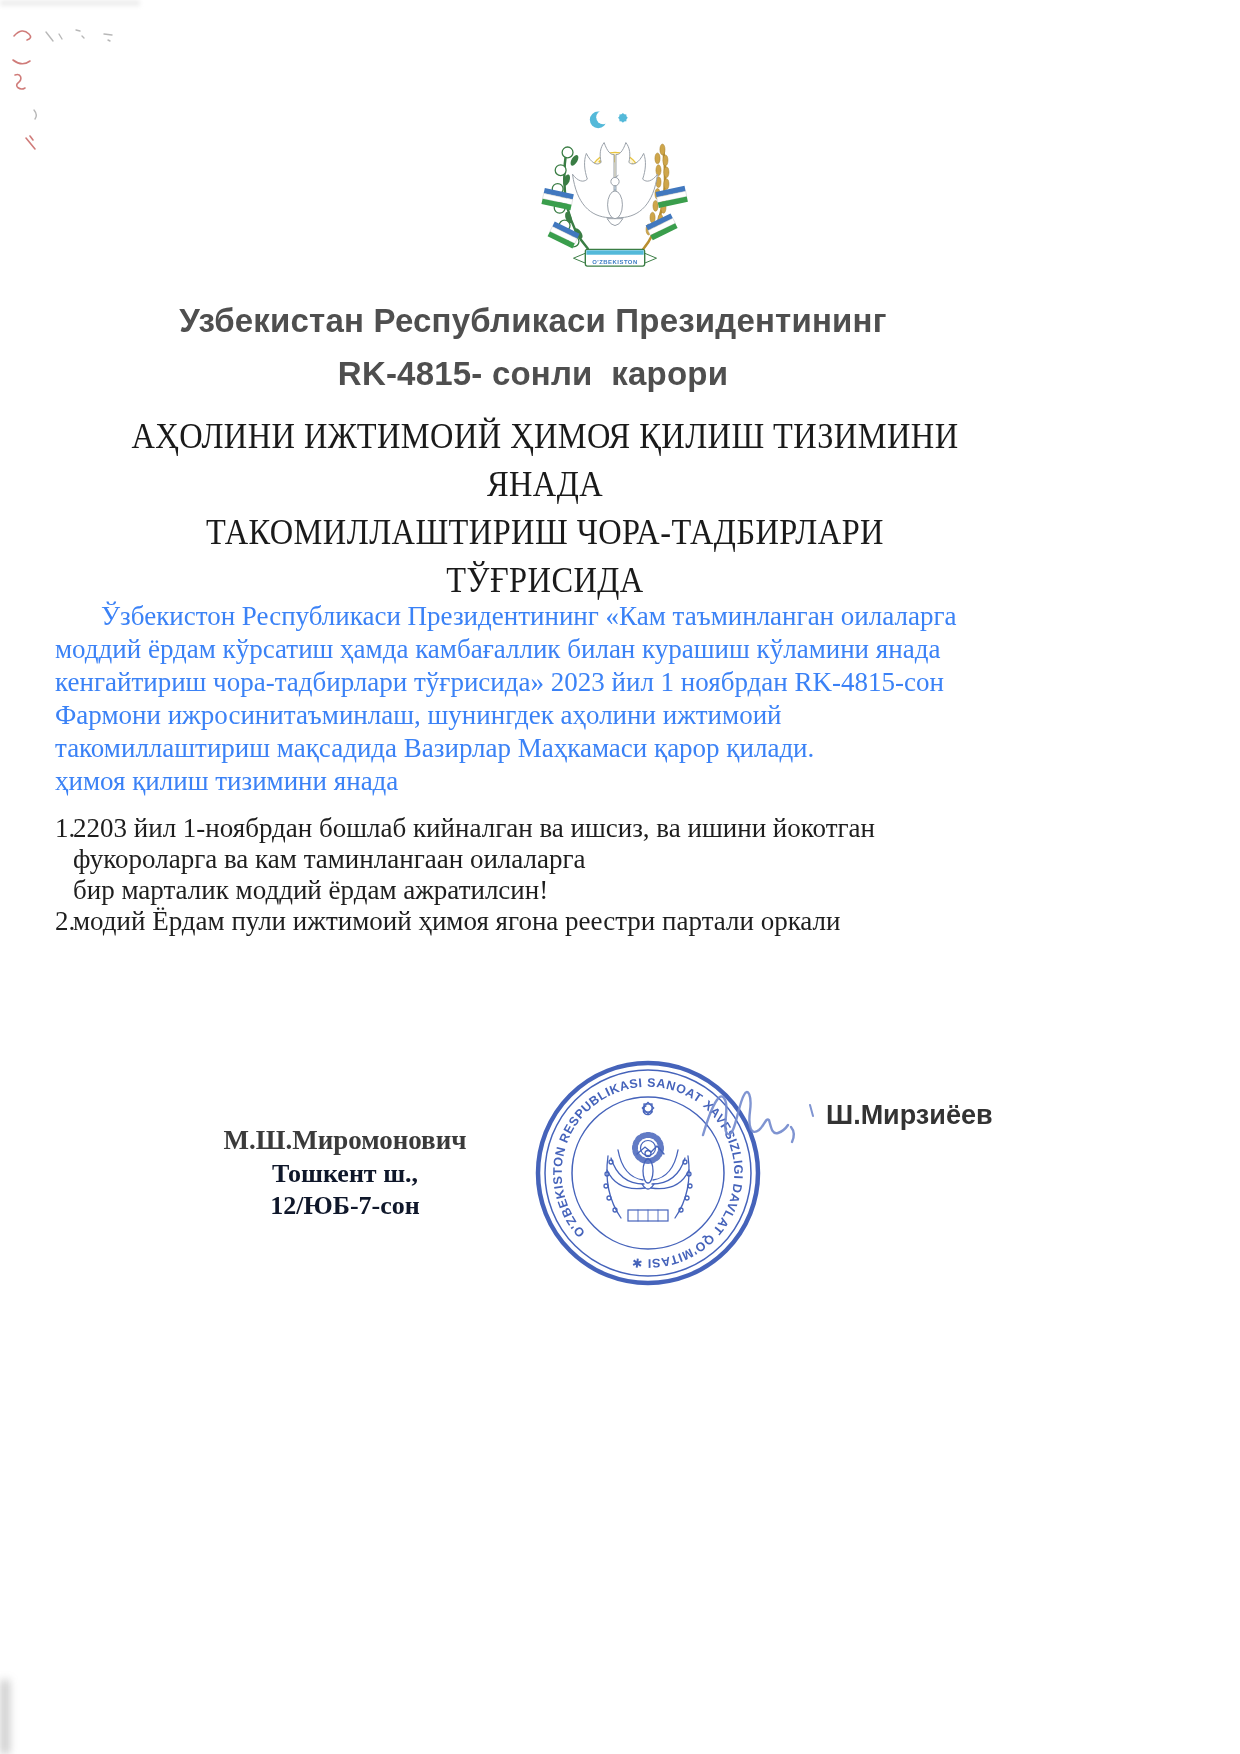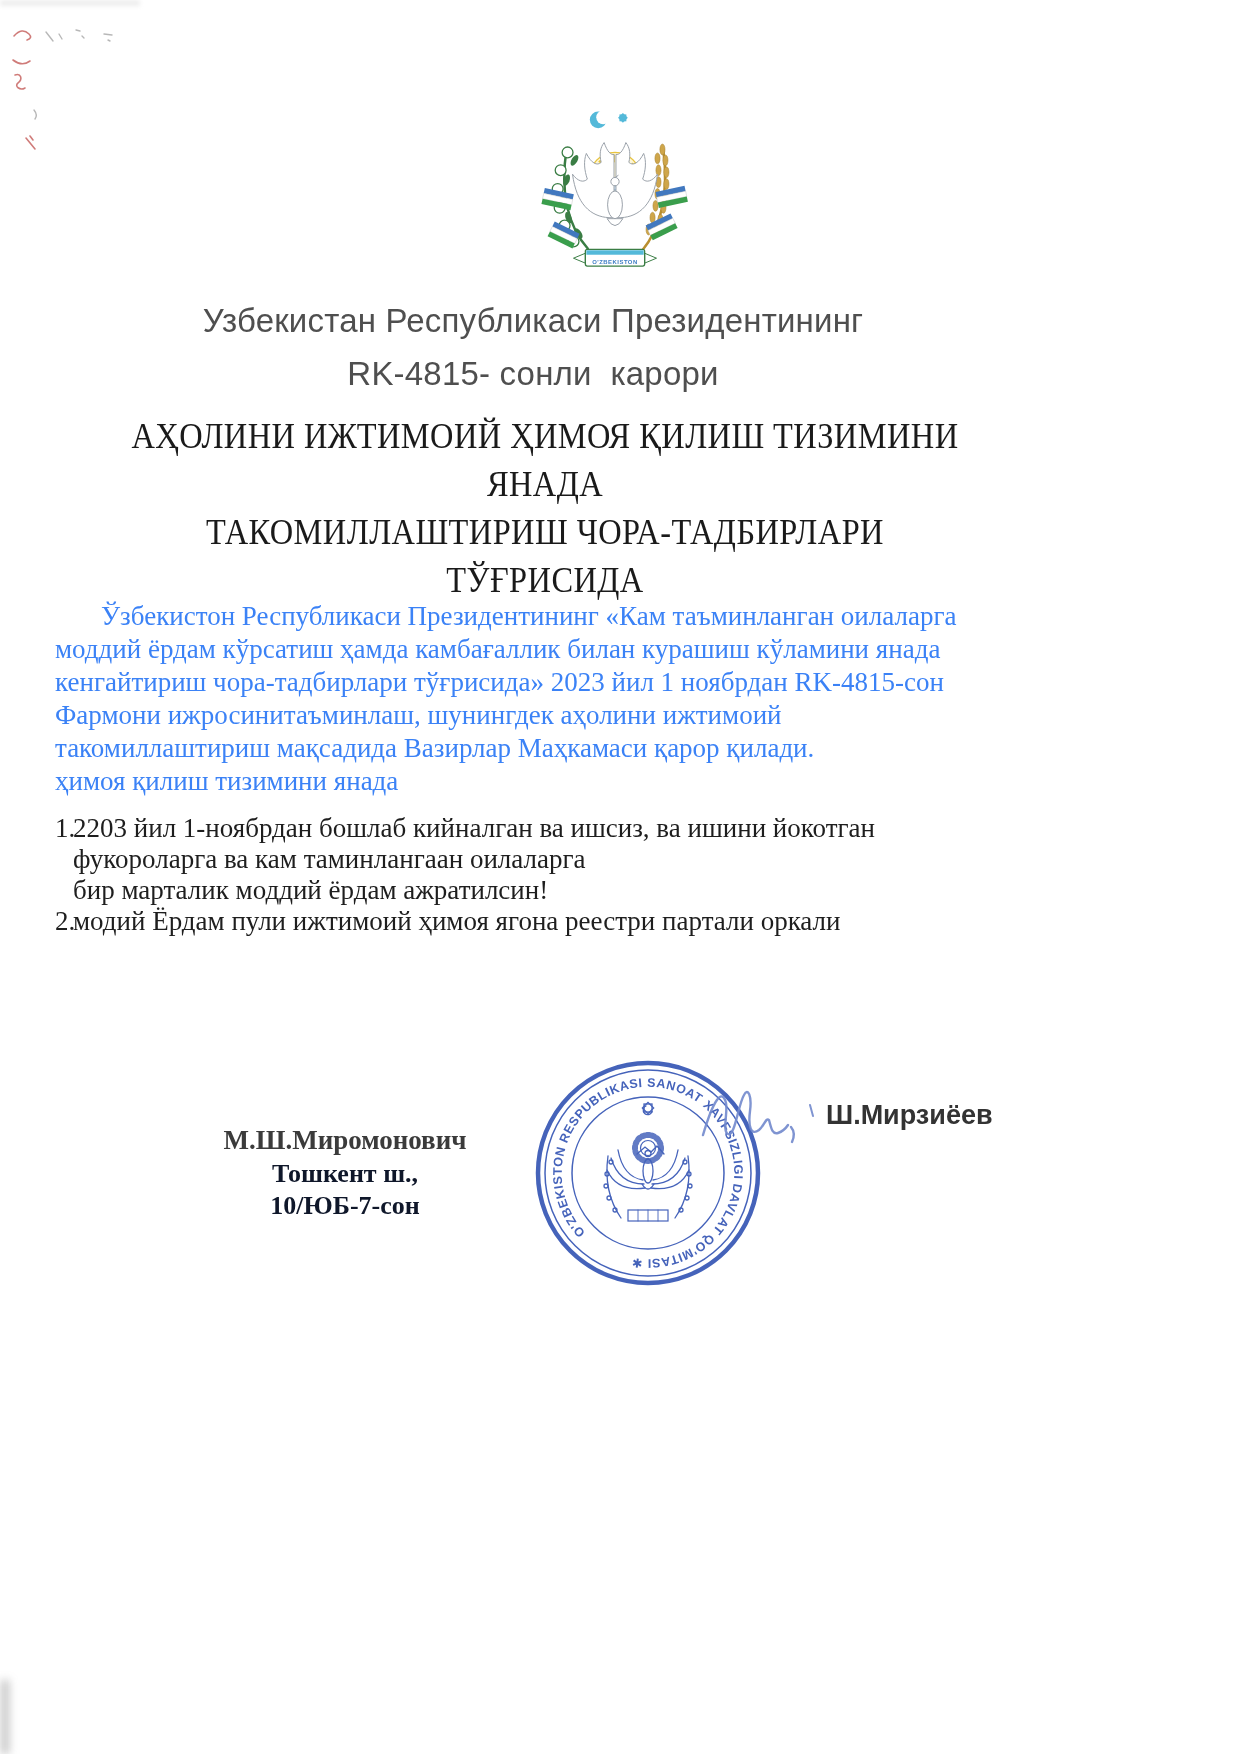--- a/index.html
+++ b/index.html
@@ -10,21 +10,21 @@
 atches        background:linear-gradient(to right, rgba(110,110,110,.20), rgba(255,255,255,0));}
   .corner-smudge{position:absolute;left:0;top:1680px;width:10px;height:74px;
         background:rgba(90,90,90,.30);filter:blur(4px);}
   .top-smudge{position:absolute;left:0;top:0;width:140px;height:6px;
         background:rgba(140,140,140,.15);filter:blur(2px);}
   .artifacts{position:absolute;left:4px;top:20px;}
   
   .emblem{position:absolute;left:531px;top:103px;width:168px;height:174px;}
   
   .title-block{position:absolute;left:55px;top:294px;width:956px;text-align:center;
-        font-family:"Liberation Sans","DejaVu Sans",sans-serif;font-weight:normal;
+        font-family:"Liberation Sans","DejaVu Sans",sans-serif;font-weight:bold;
         font-size:33px;line-height:53px;color:#4f4f4f;letter-spacing:.2px;}
   .pre{white-space:pre;}
   .heading-block{position:absolute;left:55px;top:412px;width:980px;text-align:center;
         font-size:36px;line-height:48px;color:#1a1a1a;transform:scaleX(.9);transform-origin:center;
         letter-spacing:.5px;}
   
   .body-block{position:absolute;left:55px;top:600px;width:975px;font-size:27px;line-height:33px;color:#3b82f6;}
   .indent{padding-left:46px;}
   
   .list-block{position:absolute;left:55px;top:813px;width:975px;font-size:27px;line-height:31px;color:#1e1e1e;}
@@ -186,21 +186,21 @@
       <div class="num">2.</div>
       <div class="lines">
         <div>модий Ёрдам пули ижтимоий ҳимоя ягона реестри партали оркали</div>
       </div>
     </div>
   </div>
 
   <div class="left-sign">
     <div class="sig-name">М.Ш.Миромонович</div>
     <div class="sig-gray">Тошкент ш.,</div>
-    <div class="sig-gray">10/ЮБ-7-сон</div>
+    <div class="sig-gray">12/ЮБ-7-сон</div>
   </div>
 
   <svg class="stamp" viewBox="0 0 230 230">
     <g fill="none" stroke="#3656b5">
       <circle cx="115" cy="115" r="110" stroke-width="4.5"></circle>
       <circle cx="115" cy="115" r="103" stroke-width="1.5"></circle>
       <circle cx="115" cy="115" r="76" stroke-width="1.5"></circle>
     </g>
     <path id="ringPath" d="M54,176 A86,86 0 0 1 176,54 A86,86 0 0 1 54,176" fill="none"></path>
     <text font-size="12.5" letter-spacing=".6" fill="#3656b5">

